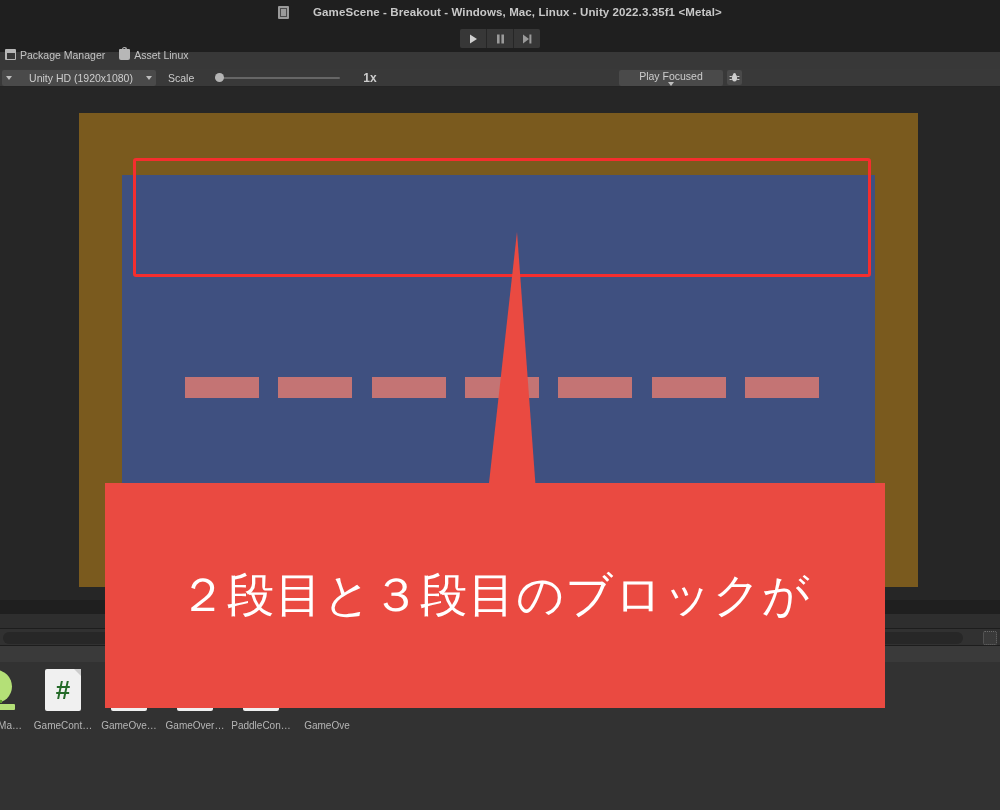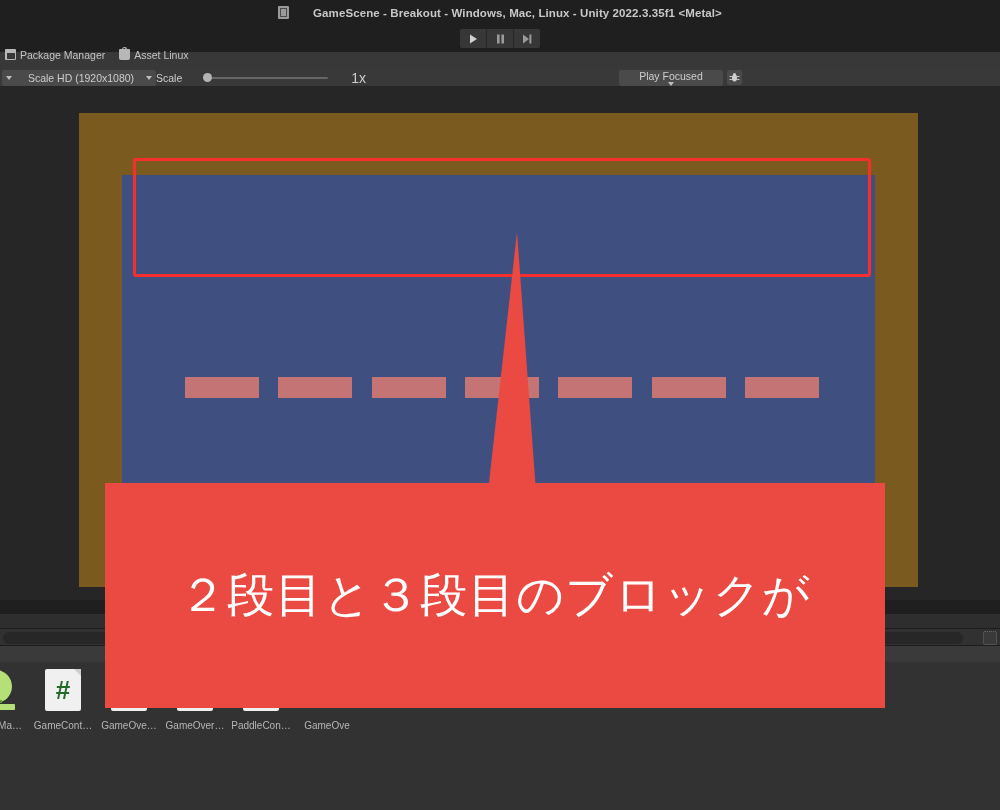--- a/index.html
+++ b/index.html
@@ -28,21 +28,20 @@
     position: absolute;
     left: 0; top: 0;
     width: 1000px; height: 25px;
     background: #1f1f1f;
     display: flex;
     align-items: center;
     justify-content: center;
   }
   .titlebar-inner {
     display: flex;
-    align-items: center;
     gap: 24px;
   }
   .title-scene-icon {
     width: 11px; height: 13px;
     background: #9a9a9a;
     border-radius: 1px;
     position: relative;
     display: inline-block;
   }
   .title-scene-icon::after {
@@ -177,20 +176,21 @@
     border-top: 4px solid #bdbdbd;
     display: inline-block;
   }
   .aspect-dd { width: 146px; justify-content: space-between; }
   .aspect-dd .caret-left { margin-right: 4px; }
 
   .scale-group {
     display: flex;
     align-items: center;
     gap: 21px;
+    margin-left: 12px;
   }
   .scale-label {
     color: #cdcdcd;
     font-size: 10.5px;
   }
   .slider-track {
     position: relative;
     width: 125px;
     height: 16px;
     display: flex;
@@ -206,22 +206,23 @@
   .slider-knob {
     position: absolute;
     left: 0;
     width: 9px; height: 9px;
     border-radius: 50%;
     background: #b4b4b4;
     cursor: pointer;
   }
   .scale-value {
     color: #cdcdcd;
-    font-size: 14px;
+    font-size: 12px;
     margin-left: 2px;
+    font-weight: bold;
   }
   .tb-right {
     position: absolute;
     right: 258px;
     display: flex;
     align-items: center;
     gap: 4px;
   }
   .playmode-dd { width: 96px; justify-content: space-between; flex-direction: column; }
   .bug-icon {
@@ -502,21 +503,21 @@
     </div>
     <div class="tab">
       <span class="tab-icon icon-store"></span>
       <span class="tab-label">Asset Linux</span>
     </div>
   </div>
 
   <div class="gametoolbar">
     <div class="tb-dropdown aspect-dd">
       <span class="caret caret-left"></span>
-      <span class="tb-dd-text">Scale HD (1920x1080)</span>
+      <span class="tb-dd-text">Unity HD (1920x1080)</span>
       <span class="caret"></span>
     </div>
 
     <div class="scale-group">
       <span class="scale-label">Scale</span>
       <div class="slider-track">
         <div class="slider-line"></div>
         <div class="slider-knob"></div>
       </div>
       <span class="scale-value">1x</span>

